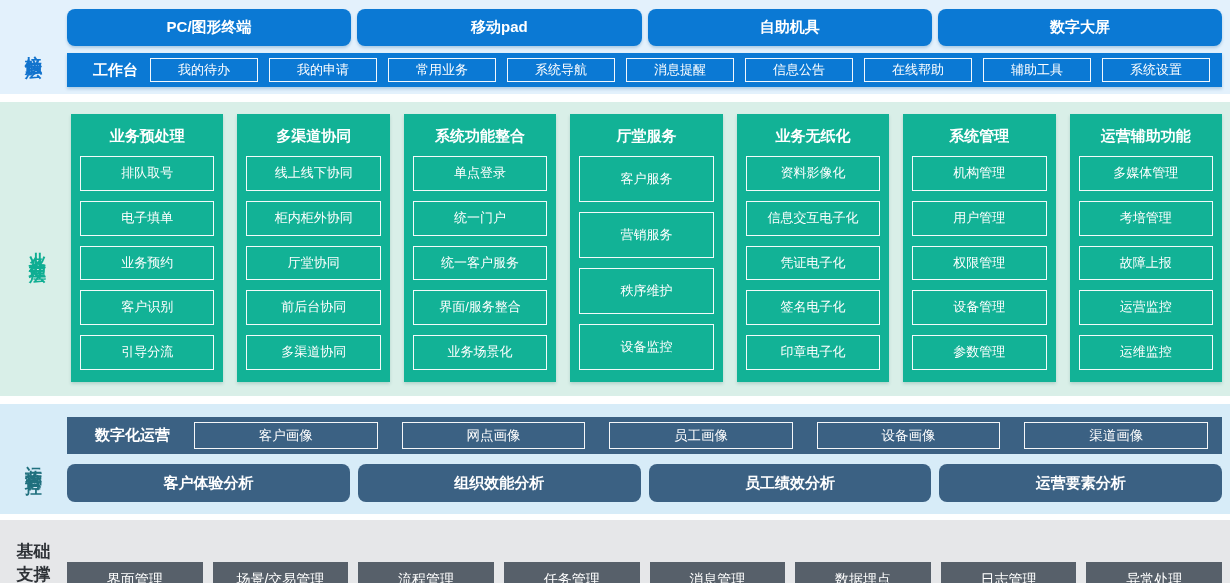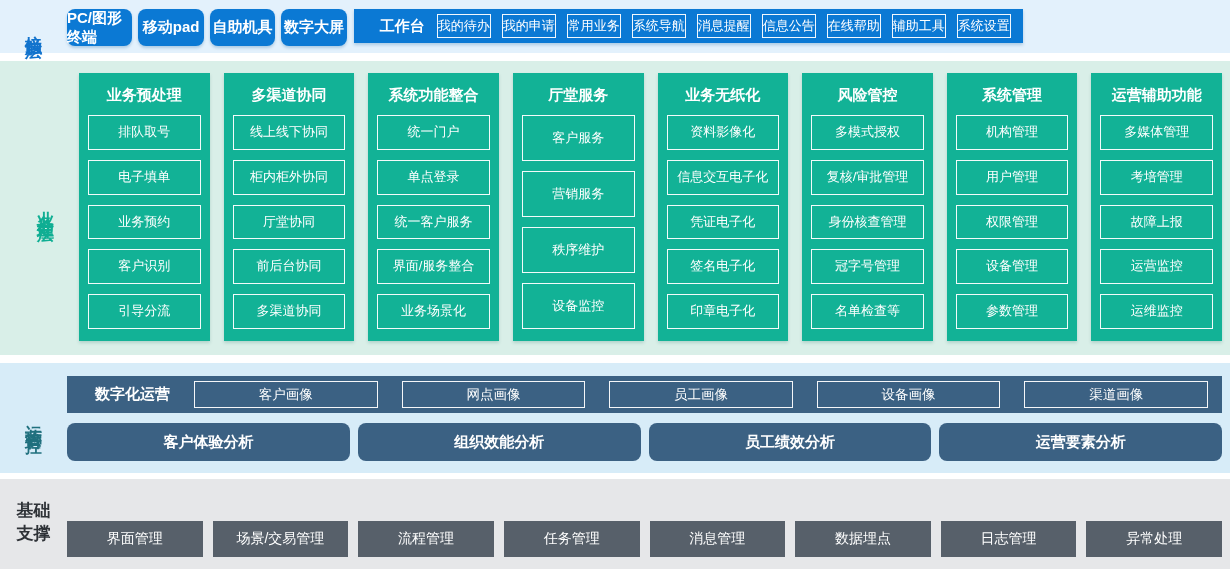--- a/index.html
+++ b/index.html
@@ -23,21 +23,21 @@
   .label-ops     { color: var(--teal-label, #20707e); }
   .base-label {
     color: var(--dark-label, #2e3237);
     font-weight: bold; font-size: 17px;
     width: 40px; text-align: center; line-height: 1.3;
     word-break: break-all;
   }
 
   
   .band-contact { background: var(--bg-contact, #e3f1fc); padding: 9px 8px 7px 0; margin-bottom: 8px; }
-  .contact-content { flex: 1; display: flex; flex-direction: row; gap: 7px; min-width: 0; }
+  .contact-content { flex: 1; display: flex; flex-direction: column; gap: 7px; min-width: 0; }
   .channel-row { display: flex; gap: 6px; }
   .channel-btn {
     flex: 1; height: 37px; background: var(--blue, #0b79d4); border-radius: 8px;
     color: #fff; font-weight: bold; font-size: 15px;
     display: flex; align-items: center; justify-content: center;
     box-shadow: 0 2px 3px rgba(13,90,160,.25);
   }
   .wb-bar {
     height: 34px; background: var(--blue, #0b79d4);
     display: flex; align-items: center; padding: 0 12px 0 26px; gap: 12px;
@@ -45,21 +45,21 @@
   }
   .wb-label { color: #fff; font-weight: bold; font-size: 15px; white-space: nowrap; }
   .wb-items { flex: 1; display: flex; gap: 11px; }
   .wb-item {
     flex: 1; height: 24px; border: 1px solid rgba(255,255,255,.95);
     color: #fff; font-size: 13px;
     display: flex; align-items: center; justify-content: center; white-space: nowrap;
   }
 
   
-  .band-process { background: var(--bg-process, #d9efe8); padding: 12px 8px 14px 12px; margin-bottom: 8px; }
+  .band-process { background: var(--bg-process, #d9efe8); padding: 12px 8px 14px 4px; margin-bottom: 8px; }
   .columns { flex: 1; display: flex; gap: 14px; min-width: 0; }
   .col {
     flex: 1; background: var(--green, #12b296); padding: 9px 9px 12px;
     display: flex; flex-direction: column; height: 268px;
     box-shadow: 0 2px 3px rgba(0,90,80,.18);
   }
   .col-title { color: #fff; font-weight: bold; font-size: 15px; text-align: center; padding: 4px 0 2px; white-space: nowrap; }
   .col-items { flex: 1; display: flex; flex-direction: column; gap: 10px; margin-top: 8px; }
   .col-item {
     flex: 1; border: 1px solid rgba(255,255,255,.95);
@@ -177,24 +177,24 @@
             <div class="col-item">前后台协同</div>
 
             <div class="col-item">多渠道协同</div>
           </div>
       </div>
 
       <div class="col">
         <div class="col-title">系统功能整合</div>
         <div class="col-items">
 
+            <div class="col-item">单点登录</div>
+
             <div class="col-item">统一门户</div>
 
-            <div class="col-item">单点登录</div>
-
             <div class="col-item">统一客户服务</div>
 
             <div class="col-item">界面/服务整合</div>
 
             <div class="col-item">业务场景化</div>
           </div>
       </div>
 
       <div class="col">
         <div class="col-title">厅堂服务</div>
@@ -220,35 +220,20 @@
             <div class="col-item">信息交互电子化</div>
 
             <div class="col-item">凭证电子化</div>
 
             <div class="col-item">签名电子化</div>
 
             <div class="col-item">印章电子化</div>
           </div>
       </div>
 
-      <div class="col">
-        <div class="col-title">风险管控</div>
-        <div class="col-items">
-
-            <div class="col-item">多模式授权</div>
-
-            <div class="col-item">复核/审批管理</div>
-
-            <div class="col-item">身份核查管理</div>
-
-            <div class="col-item">冠字号管理</div>
-
-            <div class="col-item">名单检查等</div>
-          </div>
-      </div>
 
       <div class="col">
         <div class="col-title">系统管理</div>
         <div class="col-items">
 
             <div class="col-item">机构管理</div>
 
             <div class="col-item">用户管理</div>
 
             <div class="col-item">权限管理</div>

